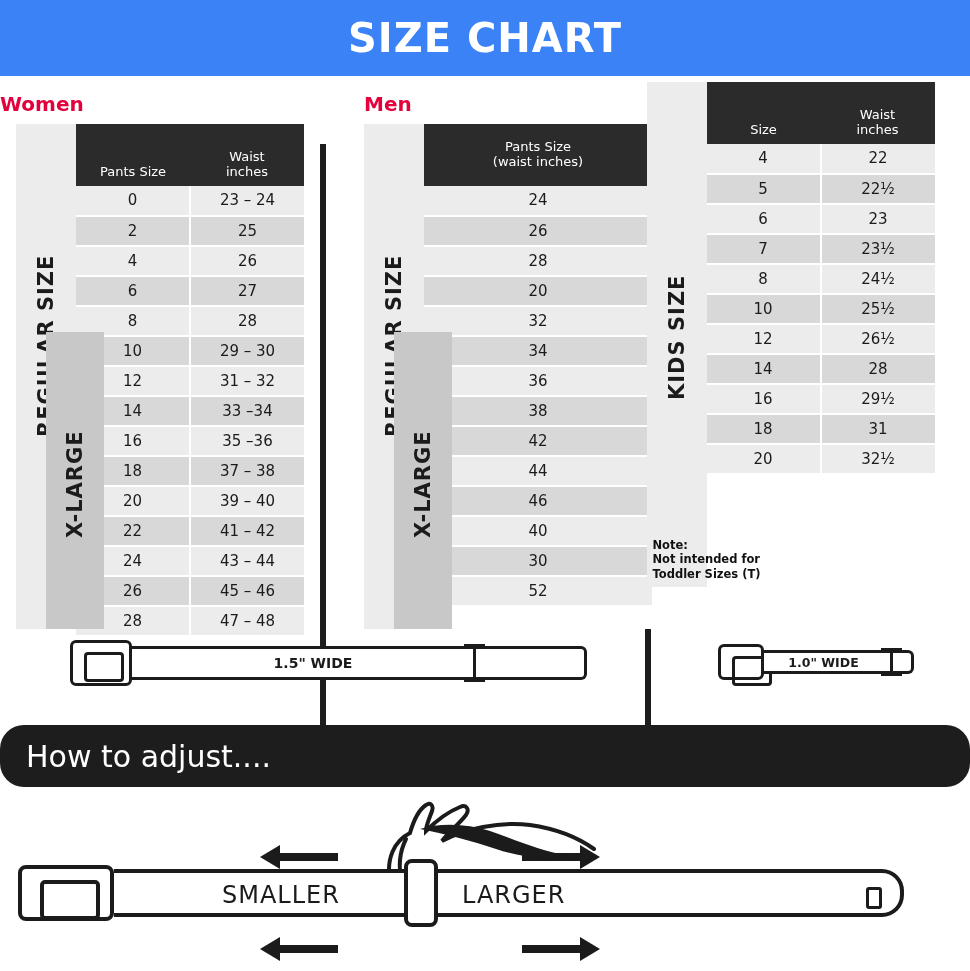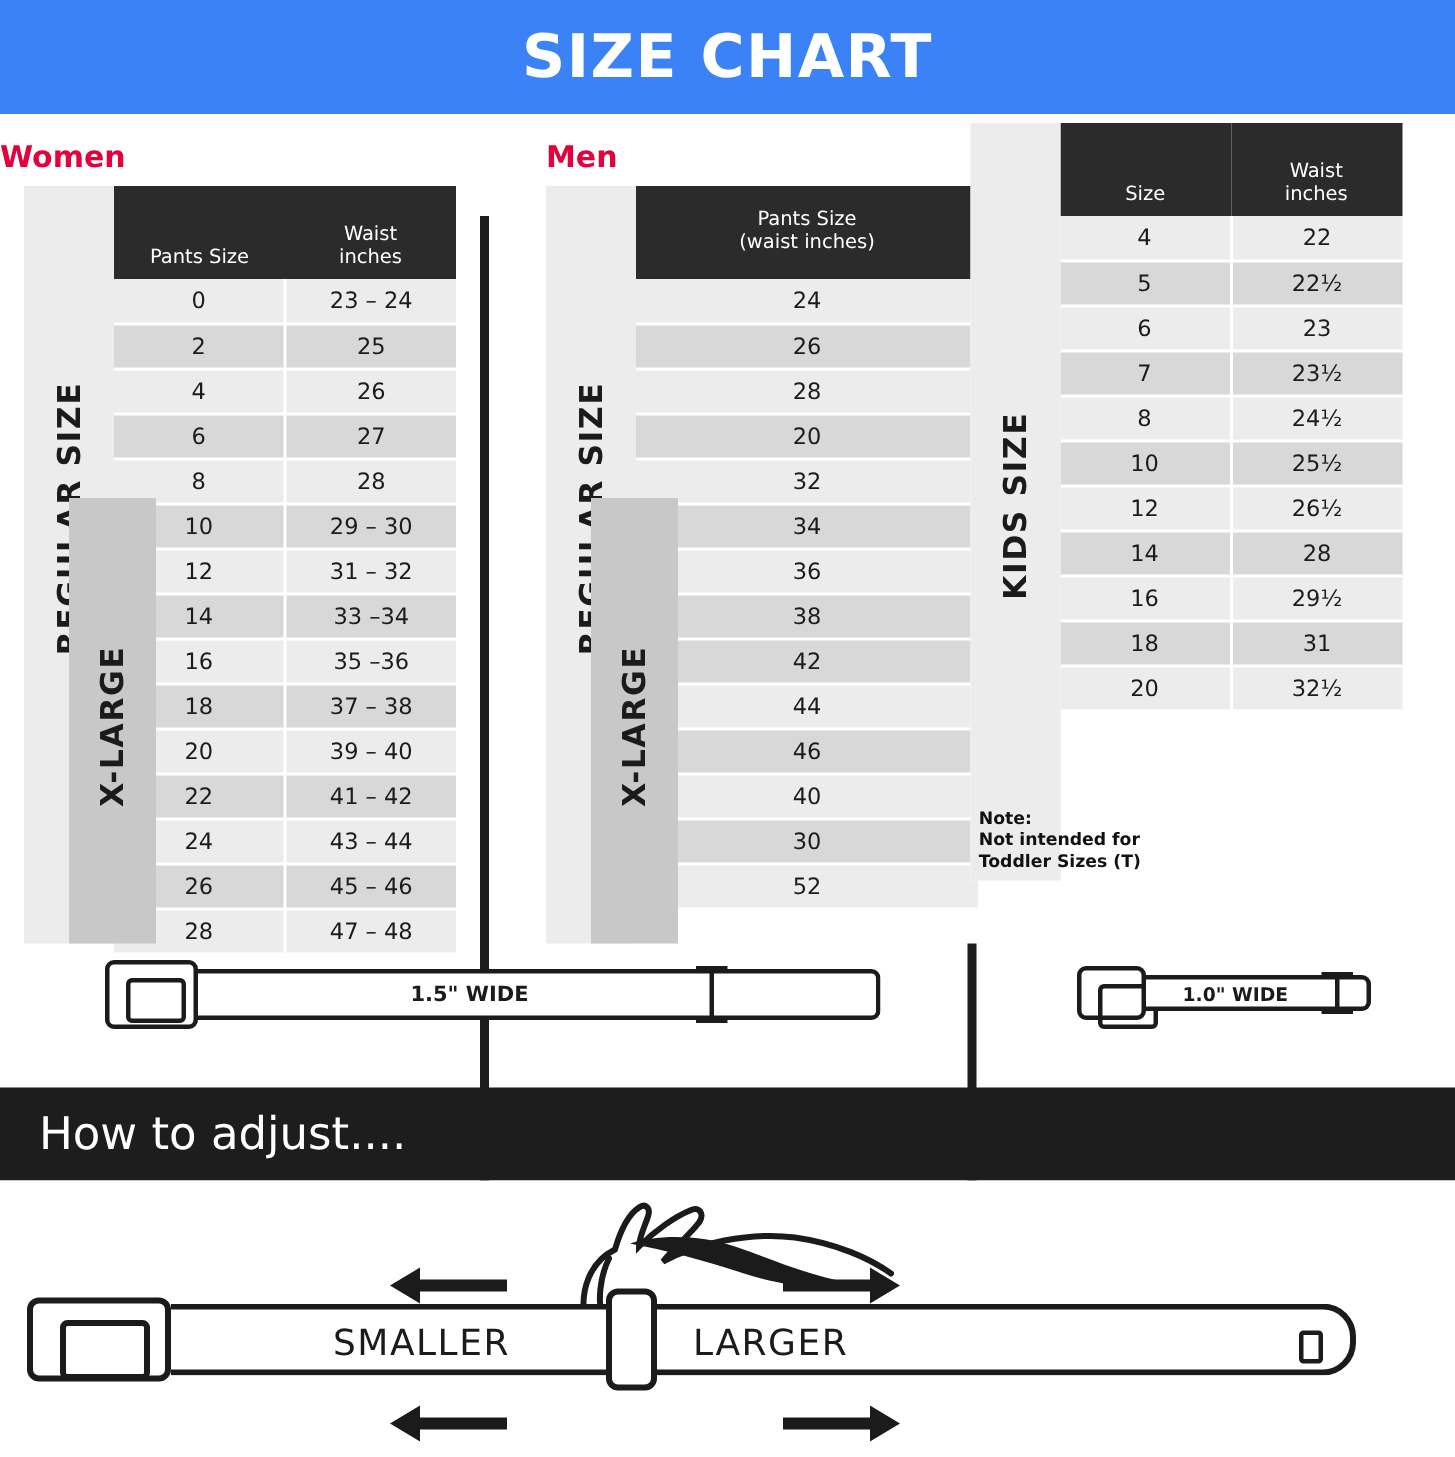--- a/index.html
+++ b/index.html
@@ -199,21 +199,21 @@
   .ibeam:before { top: 0; }
   .ibeam:after  { bottom: 0; }
 
   
   .adjust-header {
     position: absolute;
     left: 0; top: 725px;
     width: 970px; height: 62px;
     background: #1d1d1d;
     color: #fff;
-    display: flex; align-items: center;
+    display: flex; align-items: center; border-radius: 24px;
   }
   .adjust-header h2 {
     margin: 0 0 0 26px;
     font-size: 30px;
     font-weight: 400;
     font-family: "DejaVu Sans", sans-serif;
   }
   .adjust-body {
     position: absolute;
     left: 0; top: 787px;

